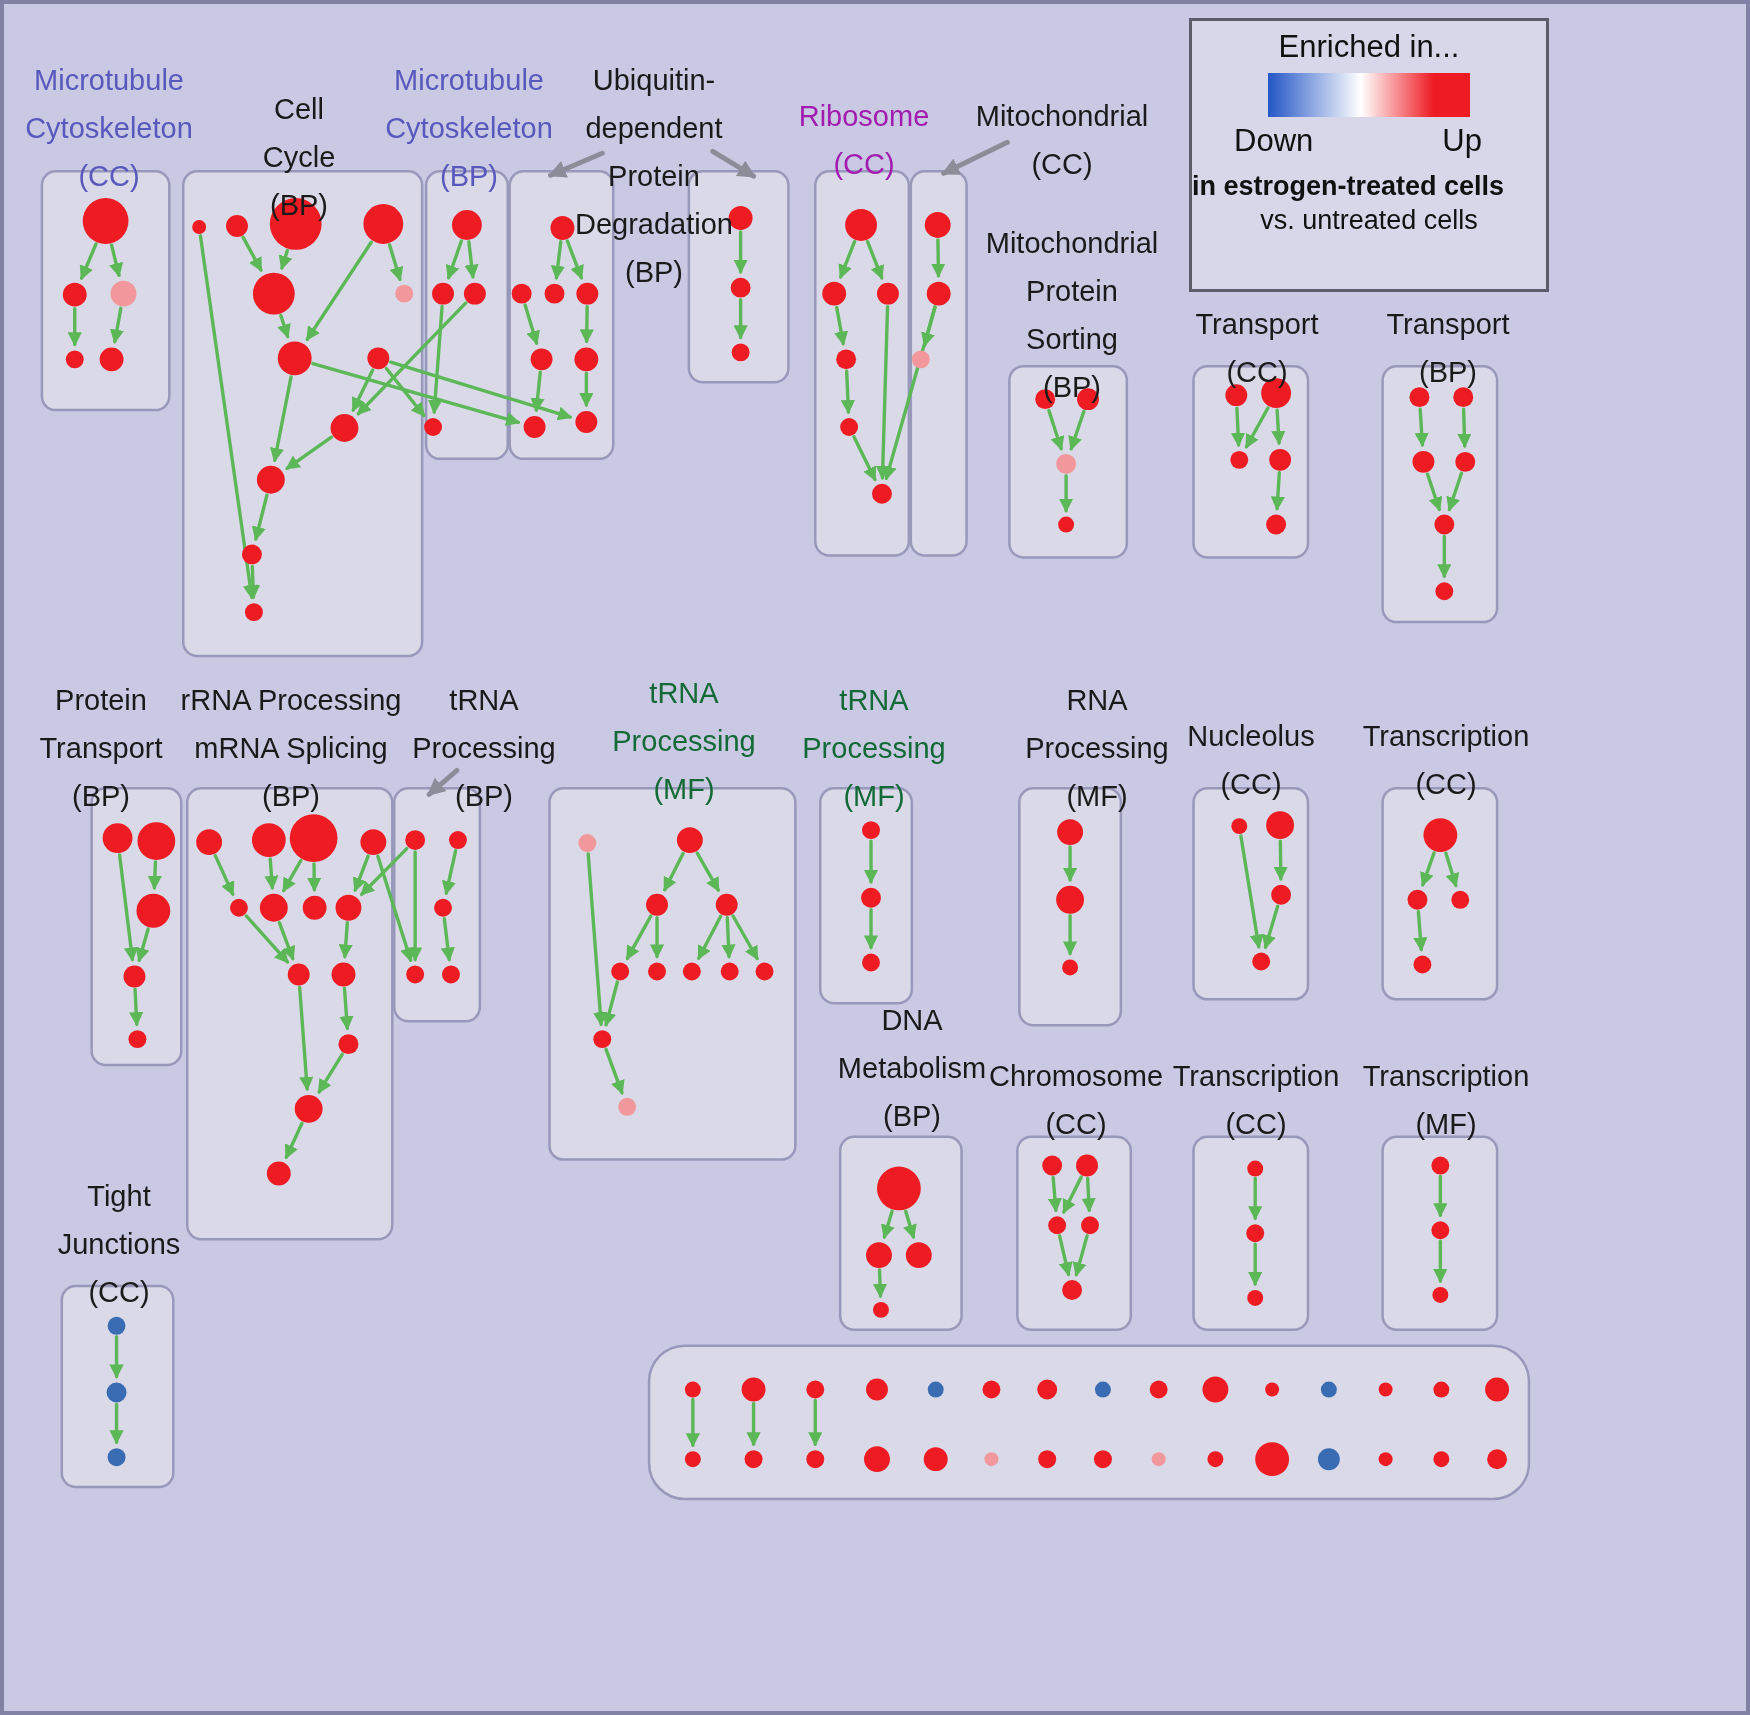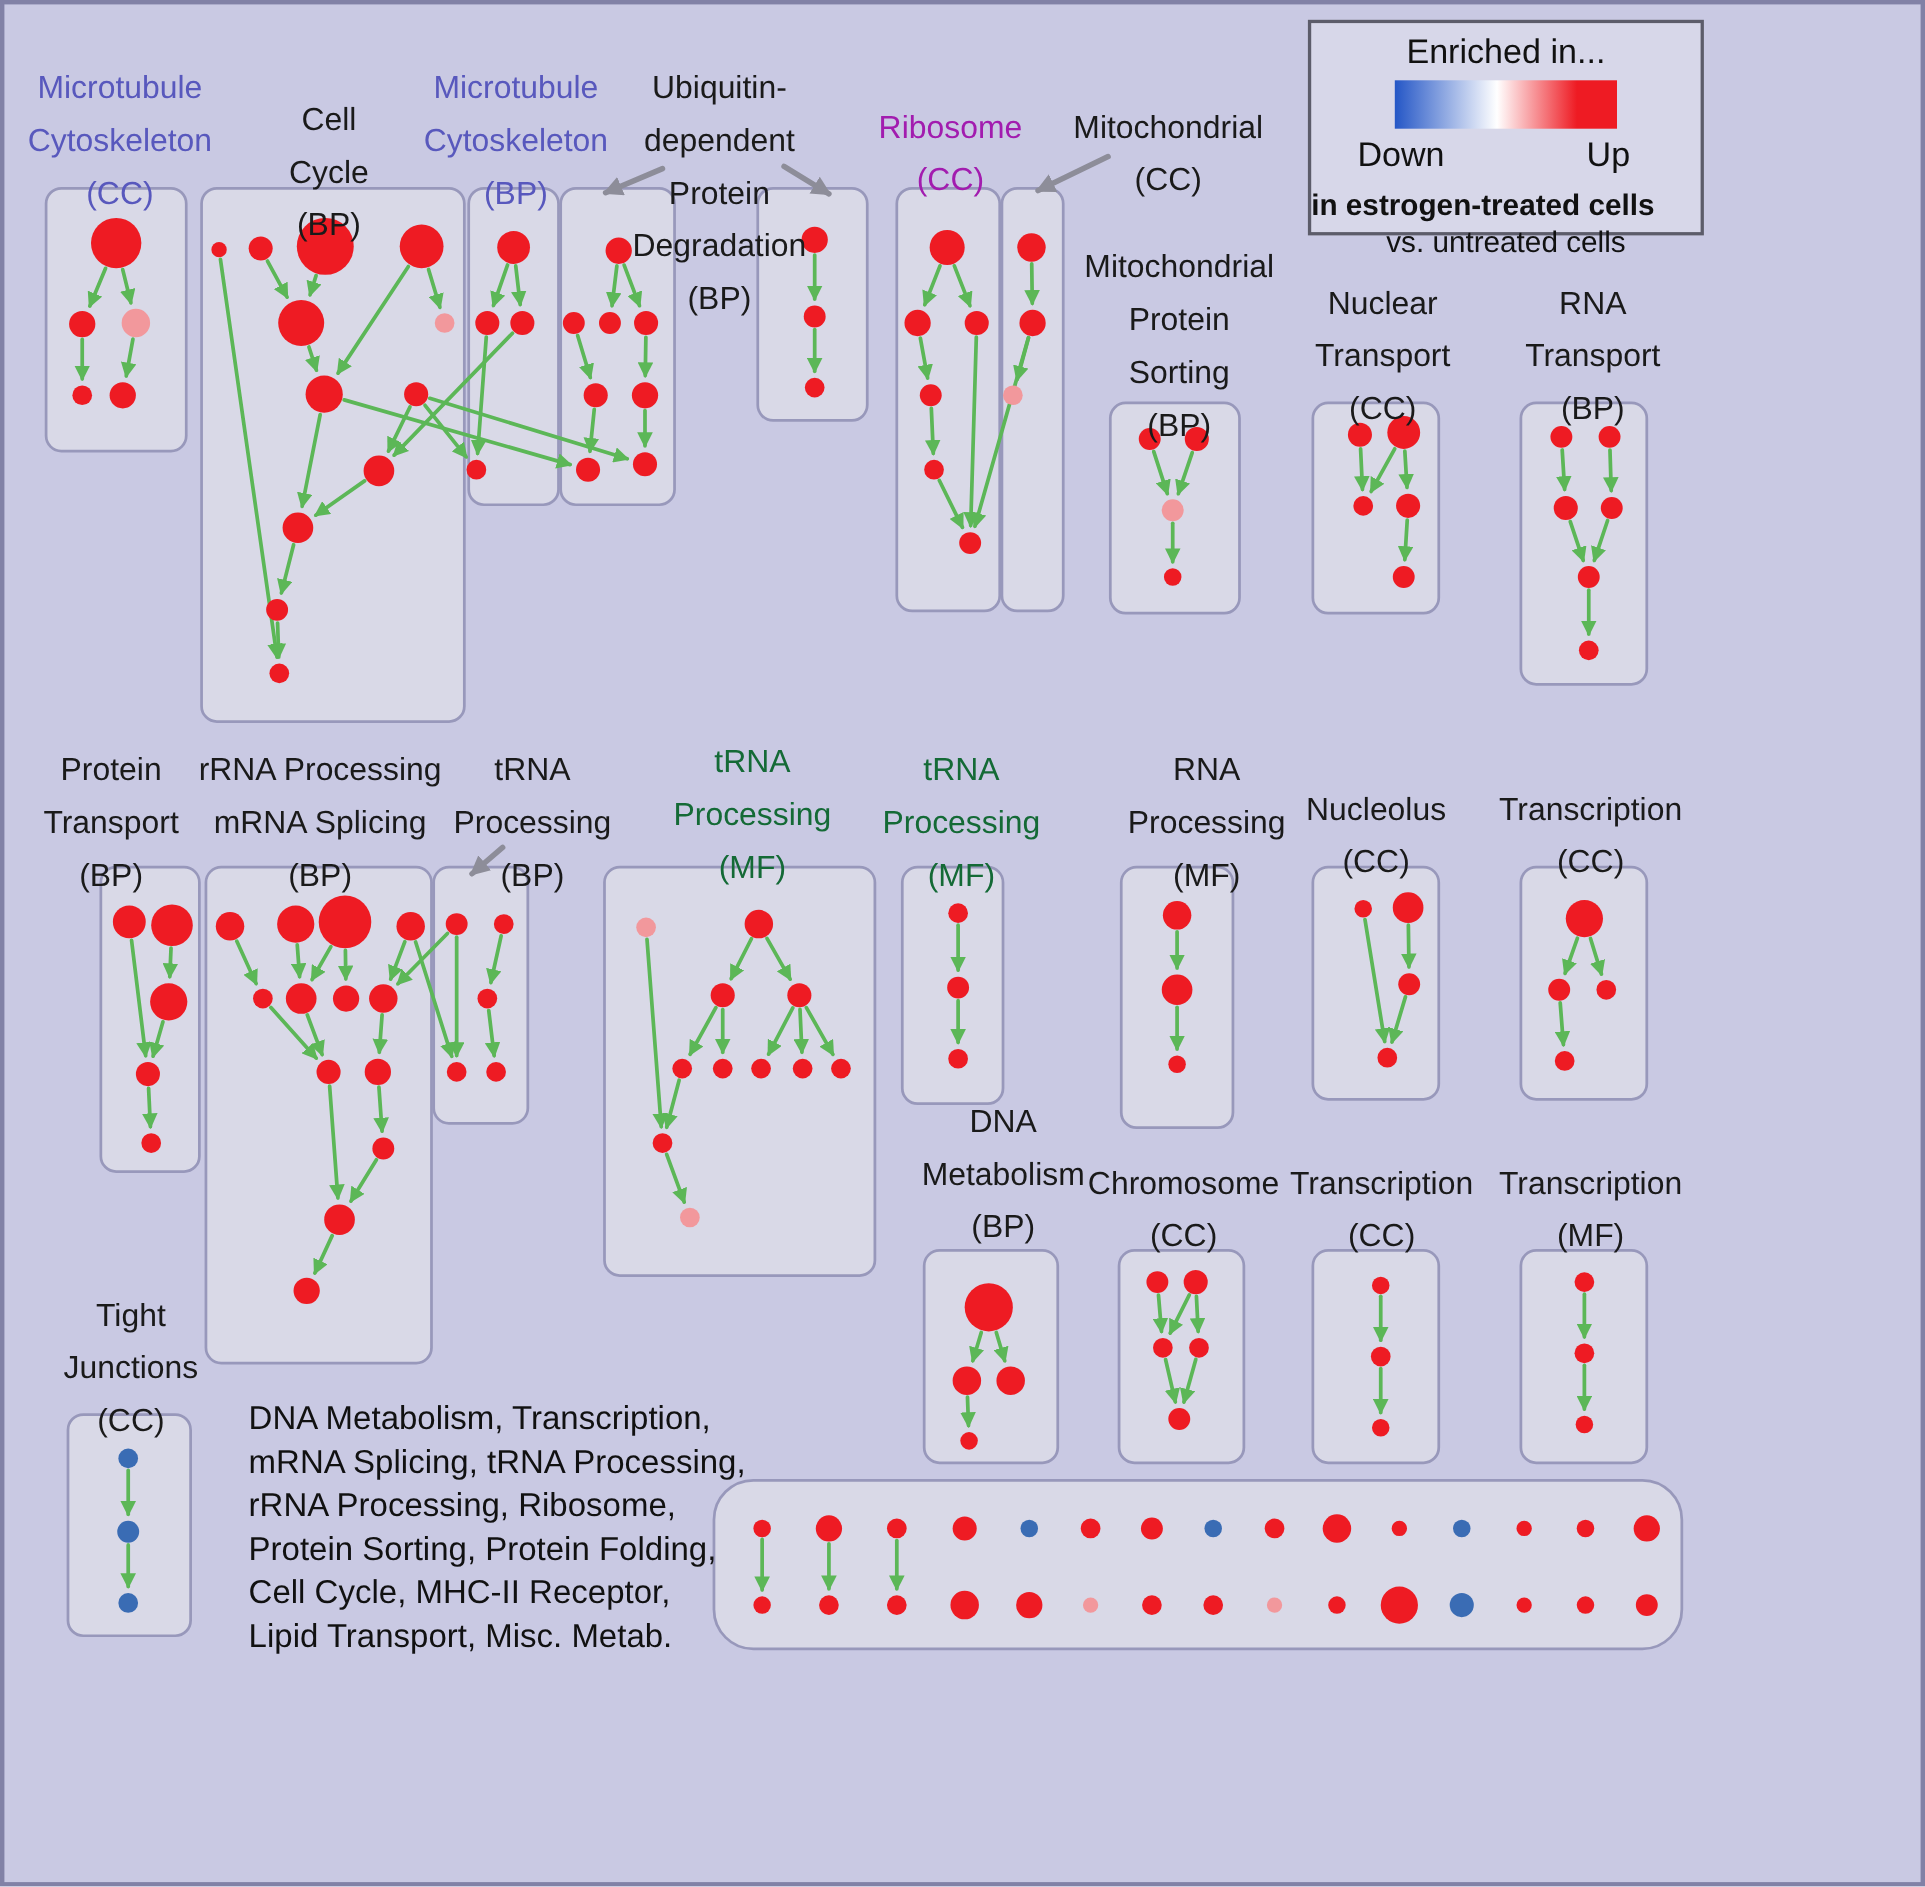--- a/index.html
+++ b/index.html
@@ -8,21 +8,21 @@
     background:#c9c9e3;border:4px solid #8181a6;box-sizing:border-box;
     font-family:"Liberation Sans",sans-serif;overflow:hidden;
   }
   #net-svg{position:absolute;left:0;top:0;width:100%;height:100%;}
   #labels{position:absolute;left:0;top:0;width:100%;height:100%;pointer-events:none;}
   .cluster-label{
     position:absolute;transform:translateX(-50%);
     text-align:center;font-size:29px;line-height:48px;white-space:pre-line;
   }
   .legend{
-    position:absolute;left:1185px;top:14px;width:360px;height:196px;
+    position:absolute;left:1185px;top:14px;width:360px;height:274px;
     background:#d7d7e9;border:3px solid #5c5c6a;box-sizing:border-box;color:#111;
   }
   .legend-title{position:absolute;top:8px;width:100%;text-align:center;font-size:31px;}
   .legend-gradient{position:absolute;left:76px;top:52px;width:202px;height:44px;}
   .legend-endpoints{
     position:absolute;top:102px;left:42px;right:64px;
     display:flex;justify-content:space-between;font-size:31px;
   }
   .legend-sub1{position:absolute;top:150px;width:100%;font-size:27px;font-weight:bold;}
   .legend-sub2{position:absolute;top:184px;width:100%;text-align:center;font-size:27px;}
@@ -411,20 +411,14 @@
     <div class="legend-title">Enriched in...</div>
     <div class="legend-gradient" id="legend-gradient" style="background: linear-gradient(90deg, rgb(36, 86, 198) 0%, rgb(255, 255, 255) 46%, rgb(238, 27, 35) 82%, rgb(238, 27, 35) 100%);"></div>
     <div class="legend-endpoints">
       <span>Down</span>
       <span>Up</span>
     </div>
     <div class="legend-sub1">in estrogen-treated cells</div>
     <div class="legend-sub2">vs. untreated cells</div>
   </div>
 
-  <div class="misc-text">DNA Metabolism, Transcription,
-mRNA Splicing, tRNA Processing,
-rRNA Processing, Ribosome,
-Protein Sorting, Protein Folding,
-Cell Cycle, MHC-II Receptor,
-Lipid Transport, Misc. Metab.</div>
 
 </div>
 
 </body></html>

